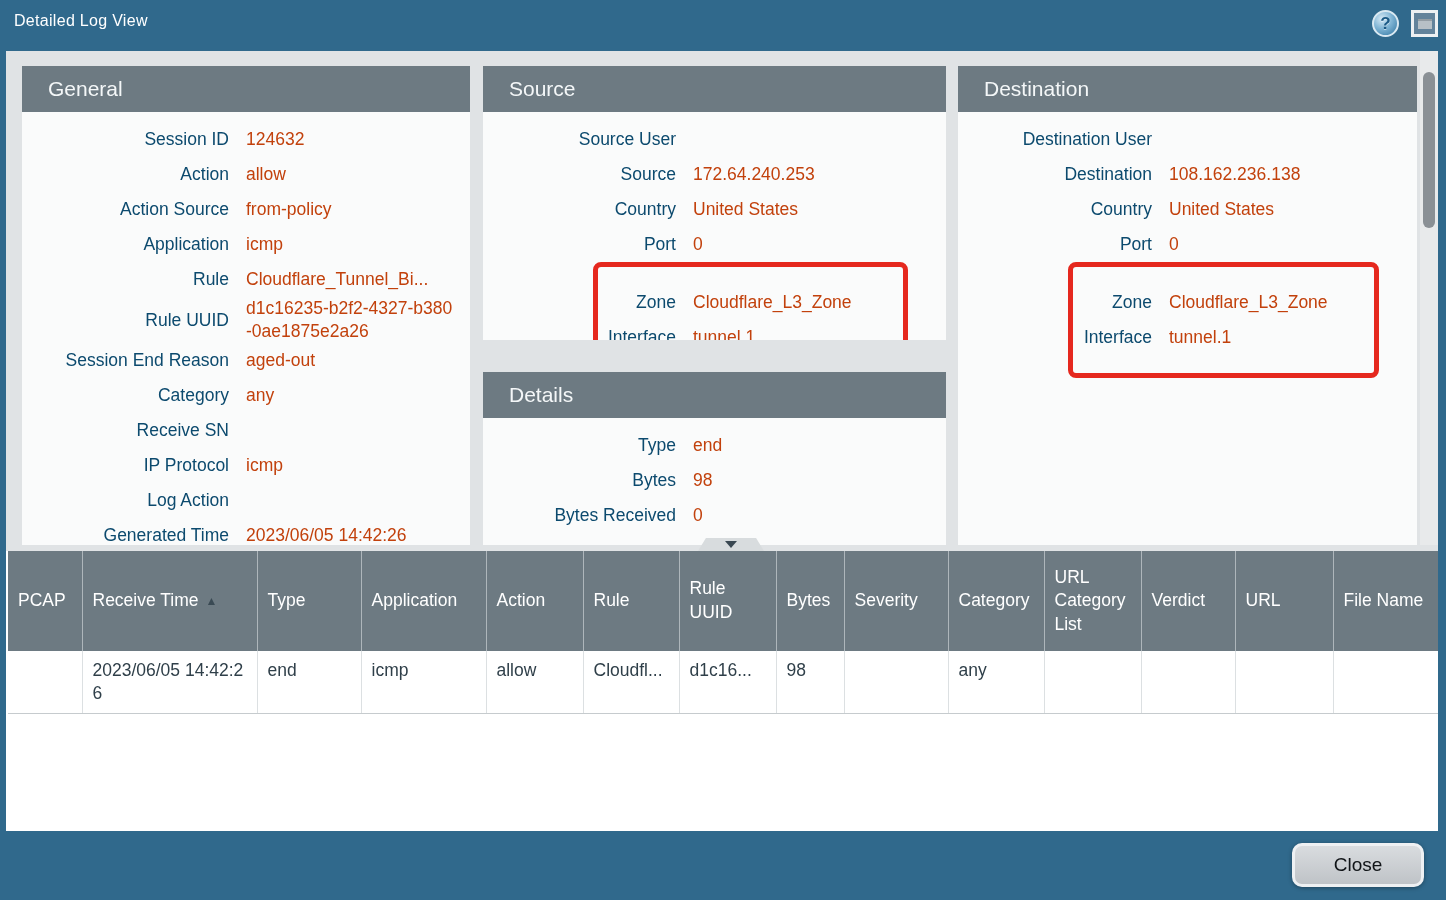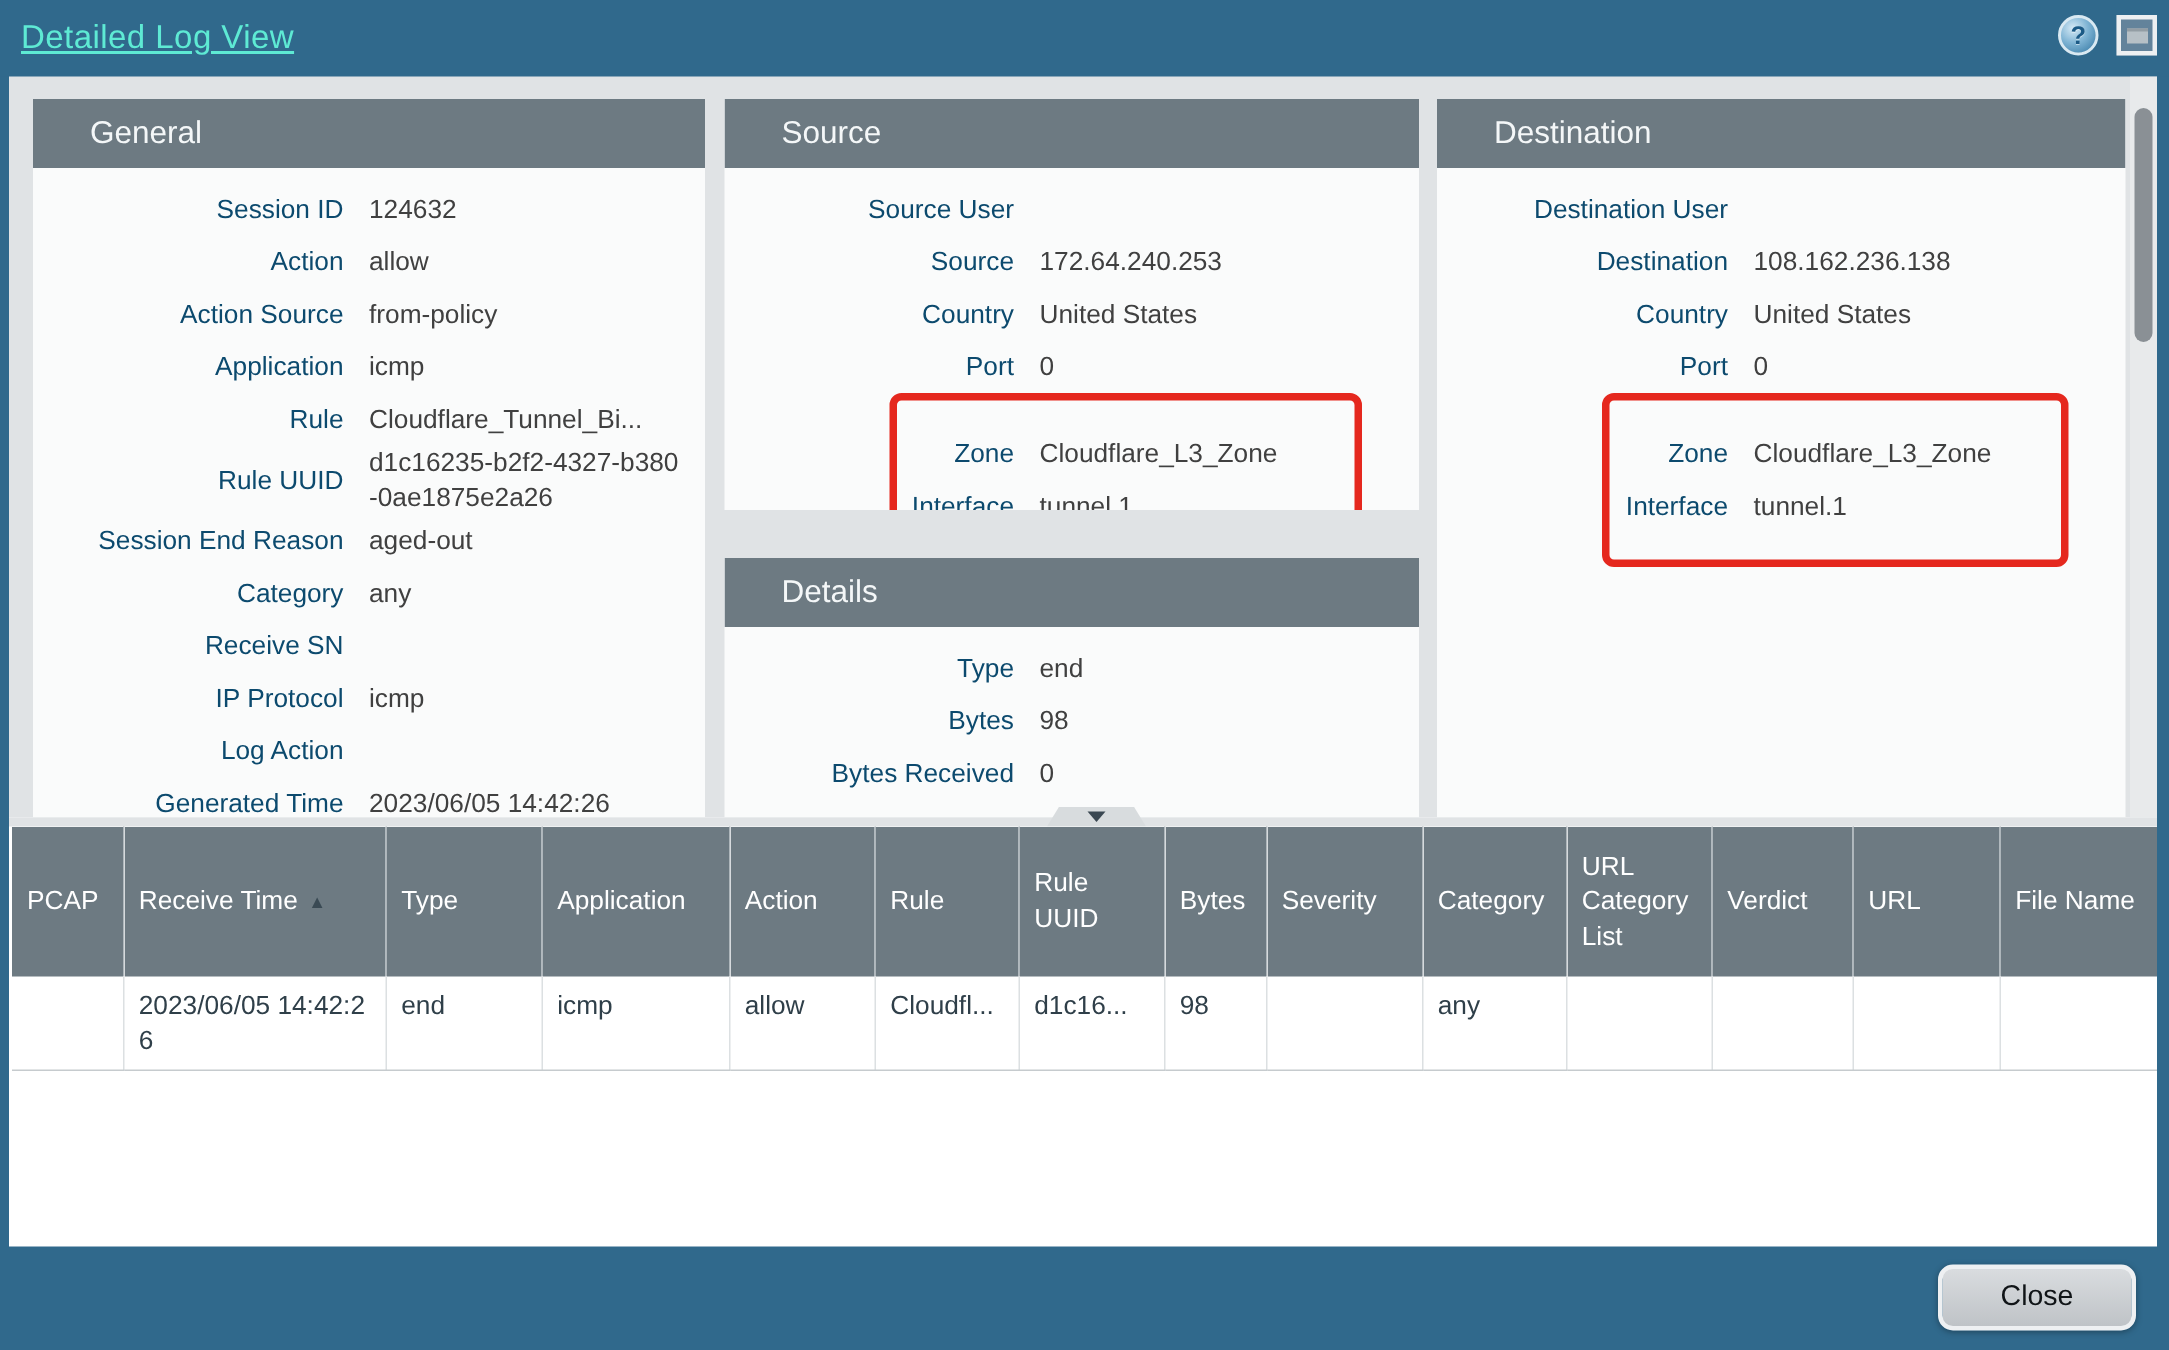--- a/index.html
+++ b/index.html
@@ -1,44 +1,44 @@
 <!DOCTYPE html>
 <html><head>
 <meta charset="utf-8">
 <style>
   html,body{margin:0;padding:0;width:1446px;height:900px;overflow:hidden;
     font-family:"Liberation Sans","DejaVu Sans",sans-serif;background:#30698C;}
   .titlebar{position:absolute;left:0;top:0;width:100%;height:51px;background:#30698C;}
-  .titlebar h1{margin:0;padding:12px 0 0 14px;font-size:22px;font-weight:300;
-    color:#5eead4;letter-spacing:.3px;font-stretch:semi-condensed;text-decoration:underline;}
+  .titlebar h1{margin:0;padding:12px 0 0 14px;font-size:16px;font-weight:300;
+    color:#ffffff;letter-spacing:.3px;font-stretch:semi-condensed;}
   .tb-icons{position:absolute;top:10px;right:8px;display:flex;align-items:center;gap:12px;}
   .help-icon{width:27px;height:27px;border-radius:50%;border:2px solid #D9E9F2;box-sizing:border-box;
     background:radial-gradient(circle at 35% 30%,#D6EAF6,#7FB4D4 45%,#2F74A0);
     display:flex;align-items:center;justify-content:center;cursor:pointer;}
   .help-icon span{color:#1B5A86;font-weight:bold;font-size:17px;line-height:1;text-shadow:0 1px 0 rgba(255,255,255,.5);}
   .win-icon{width:27px;height:27px;border:3px solid #EDF0F2;box-sizing:border-box;background:#63839B;
     display:flex;align-items:center;justify-content:center;cursor:pointer;}
   .win-icon .pane{width:14px;height:10px;background:#B7C0C6;border-top:2px solid #939DA4;box-sizing:border-box;}
 
   .content{position:absolute;left:6px;top:51px;width:1432px;height:774px;background:#E0E3E5;}
   .upper{position:relative;width:100%;height:494px;overflow:hidden;}
 
   .panel{position:absolute;top:15px;background:#FAFBFB;overflow:hidden;}
   .panel-header{height:46px;background:#6D7A82;color:#F4F7F8;font-size:21px;font-weight:400;
-    font-stretch:semi-condensed;display:flex;align-items:center;padding-left:38px;box-sizing:border-box;}
+    font-stretch:semi-condensed;display:flex;align-items:center;padding-left:26px;box-sizing:border-box;}
   .panel-body{padding-top:10px;position:relative;}
   .p-general{left:16px;width:448px;height:479px;}
   .col-mid{position:absolute;left:477px;top:15px;width:463px;height:479px;display:flex;flex-direction:column;}
   .p-source{position:relative;left:0;top:0;width:463px;height:274px;flex:none;}
   .p-details{position:relative;left:0;top:0;width:463px;margin-top:32px;flex:1;}
   .p-destination{left:952px;width:459px;height:479px;}
 
   .field-row{display:flex;min-height:35px;align-items:center;}
   .f-label{width:var(--labelw);text-align:right;color:#0c4a6e;font-size:17.5px;flex:none;line-height:23px;}
-  .f-value{margin-left:17px;color:#404040;font-size:17.5px;line-height:23px;
+  .f-value{margin-left:17px;color:#c2410c;font-size:17.5px;line-height:23px;
     word-break:break-all;padding-right:14px;}
   .p-general .panel-body{--labelw:207px;}
   .p-source .panel-body,.p-details .panel-body{--labelw:193px;}
   .p-destination .panel-body{--labelw:194px;}
   .red-box{border:5px solid #E5281E;border-radius:8px;margin-left:110px;margin-right:38px;padding:18px 0;}
   .red-box .f-label{width:calc(var(--labelw) - 115px);}
 
   .v-scrollbar{position:absolute;right:0;top:0;width:18px;height:494px;background:#E8EAEB;}
   .v-thumb{position:absolute;left:3px;top:21px;width:12px;height:156px;background:#8A9095;border-radius:6px;}
 

